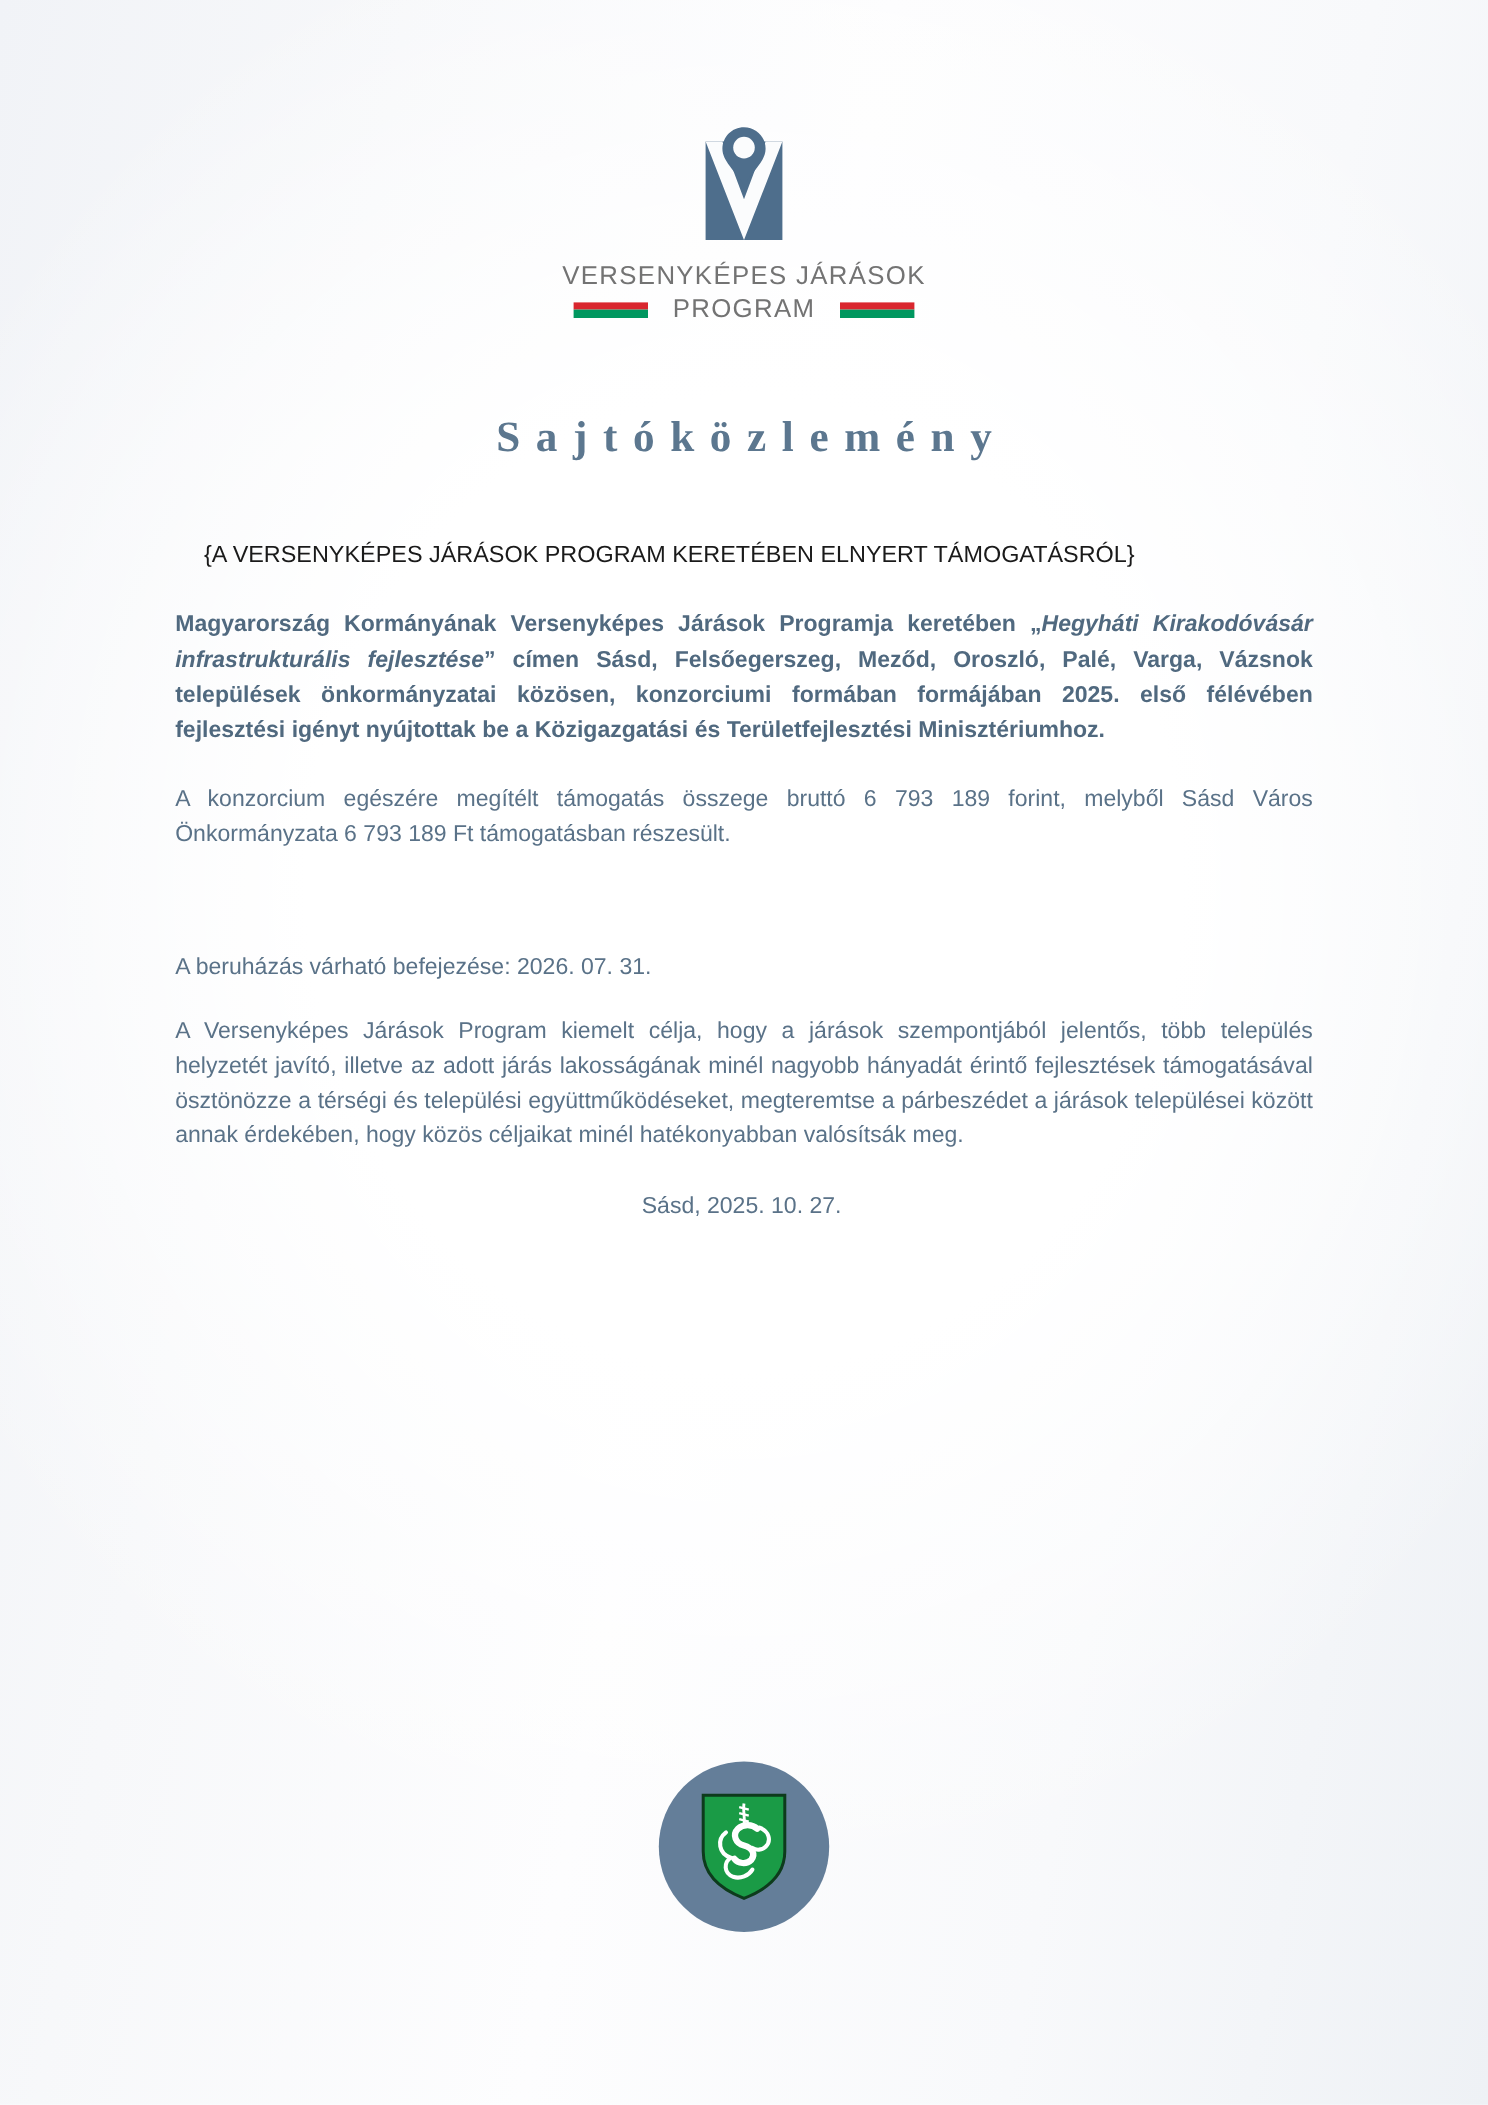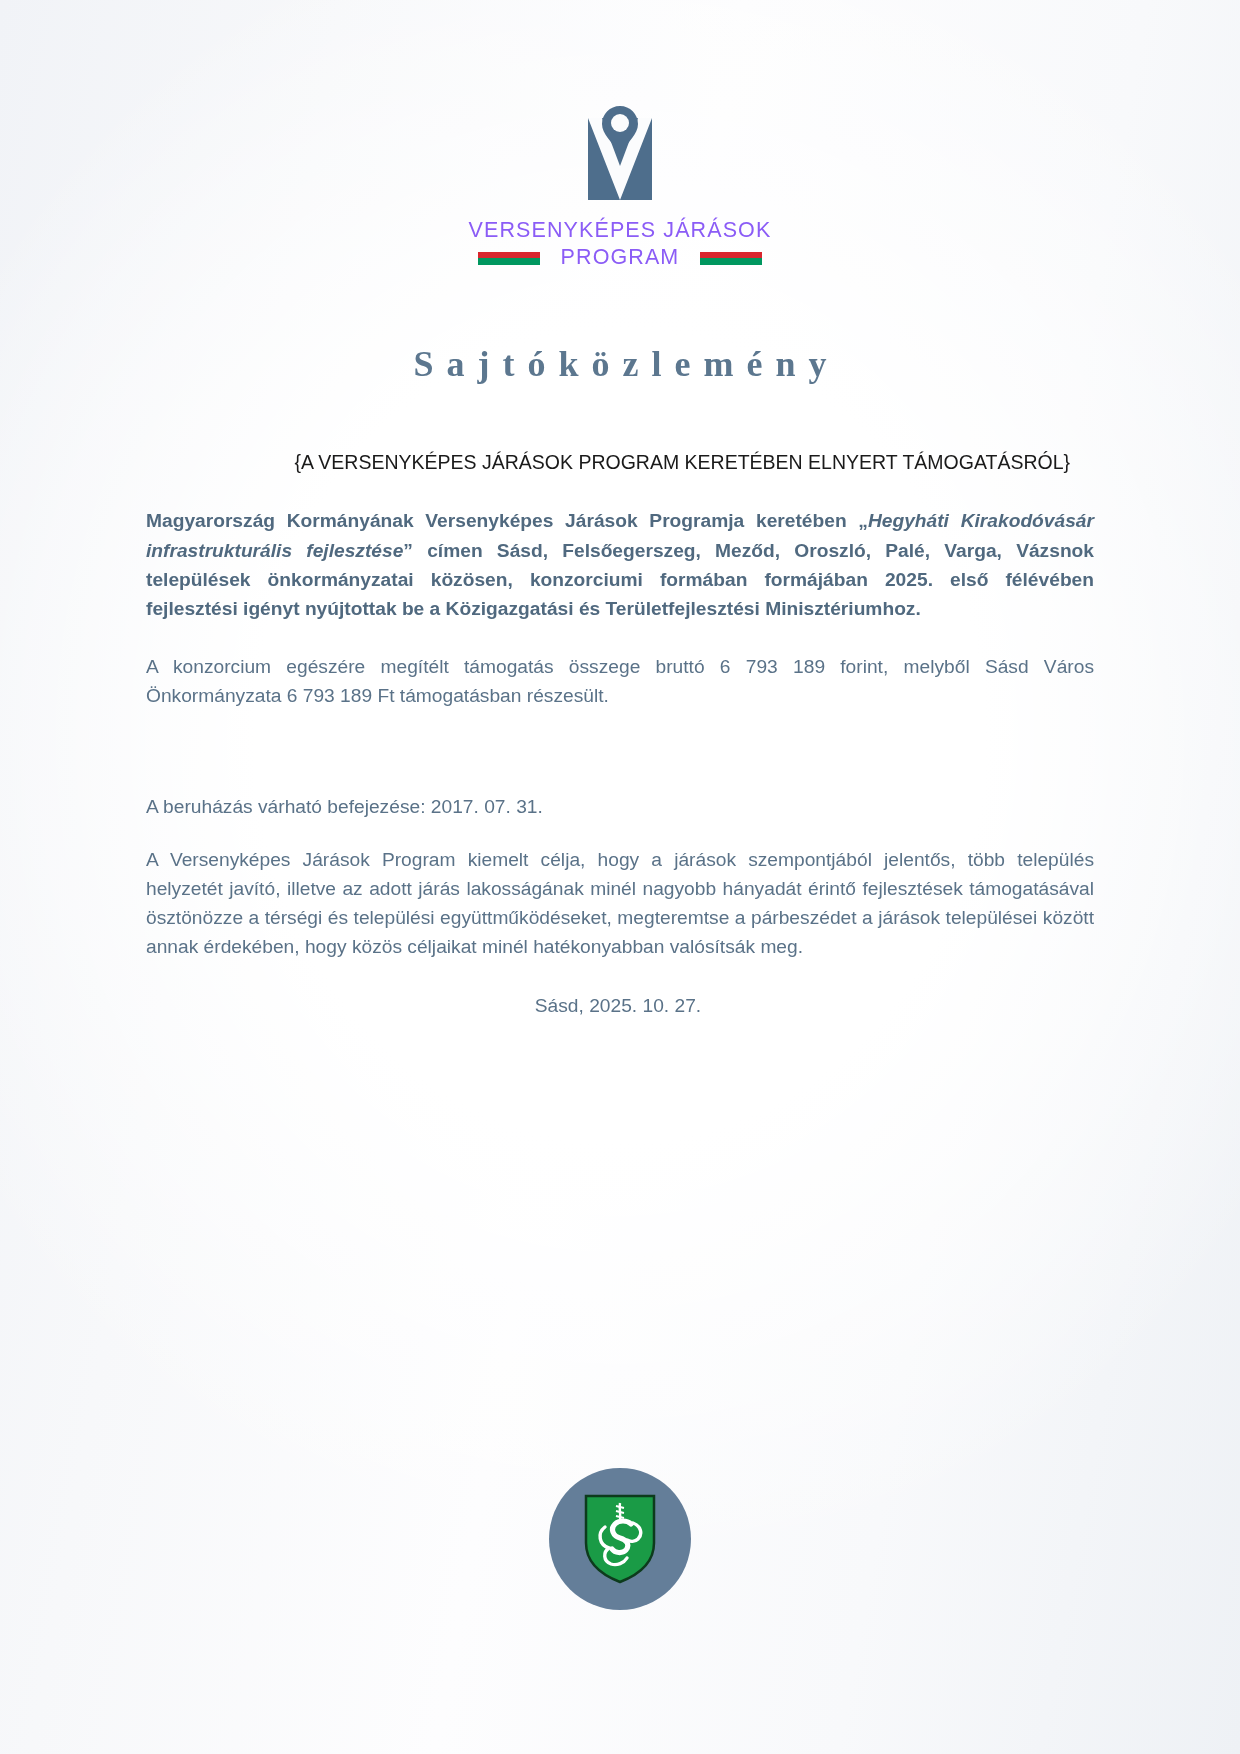--- a/index.html
+++ b/index.html
@@ -34,21 +34,21 @@
   }
   .logo-mark {
     width: 80px;
     height: 100px;
     position: relative;
   }
   .logo-caption {
     margin-top: 14px;
     font-size: 21.5px;
     letter-spacing: 1.1px;
-    color: #8b5cf6;
+    color: #737373;
     font-family: "Liberation Sans", sans-serif;
     text-align: center;
     line-height: 1.18;
   }
   .logo-caption-2 {
     display: flex;
     align-items: center;
     justify-content: center;
     gap: 21px;
     margin-top: 2px;
@@ -71,21 +71,21 @@
     font-size: 36px;
     font-weight: 700;
     letter-spacing: 13px;
     color: #5c778f;
     text-indent: 13px;
   }
 
   
   .doc-subtitle {
     margin-top: 64px;
-    text-align: right;
+    text-align: left;
     font-size: 19.5px;
     color: #1a1a1a;
     line-height: 1.42;
     padding: 0 24px;
   }
 
   
   .body-area {
     margin-top: 30px;
     color: #5a7288;
@@ -174,21 +174,21 @@
 
     <div class="gap-lg"></div>
 
     <p class="para">A konzorcium egészére megítélt támogatás összege bruttó 6 793 189 forint, melyből Sásd Város Önkormányzata 6 793 189 Ft támogatásban részesült.</p>
 
     <div class="gap-lg"></div>
 
 
     <div class="gap-xl"></div>
 
-    <p class="para nojust">A beruházás várható befejezése: 2017. 07. 31.</p>
+    <p class="para nojust">A beruházás várható befejezése: 2026. 07. 31.</p>
 
     <div class="gap-md"></div>
 
     <p class="para">A Versenyképes Járások Program kiemelt célja, hogy a járások szempontjából jelentős, több település helyzetét javító, illetve az adott járás lakosságának minél nagyobb hányadát érintő fejlesztések támogatásával ösztönözze a térségi és települési együttműködéseket, megteremtse a párbeszédet a járások települései között annak érdekében, hogy közös céljaikat minél hatékonyabban valósítsák meg.</p>
 
     <div class="signature">Sásd, 2025. 10. 27.</div>
   </div>
 
   <div class="crest-wrap">
     <div class="crest">

